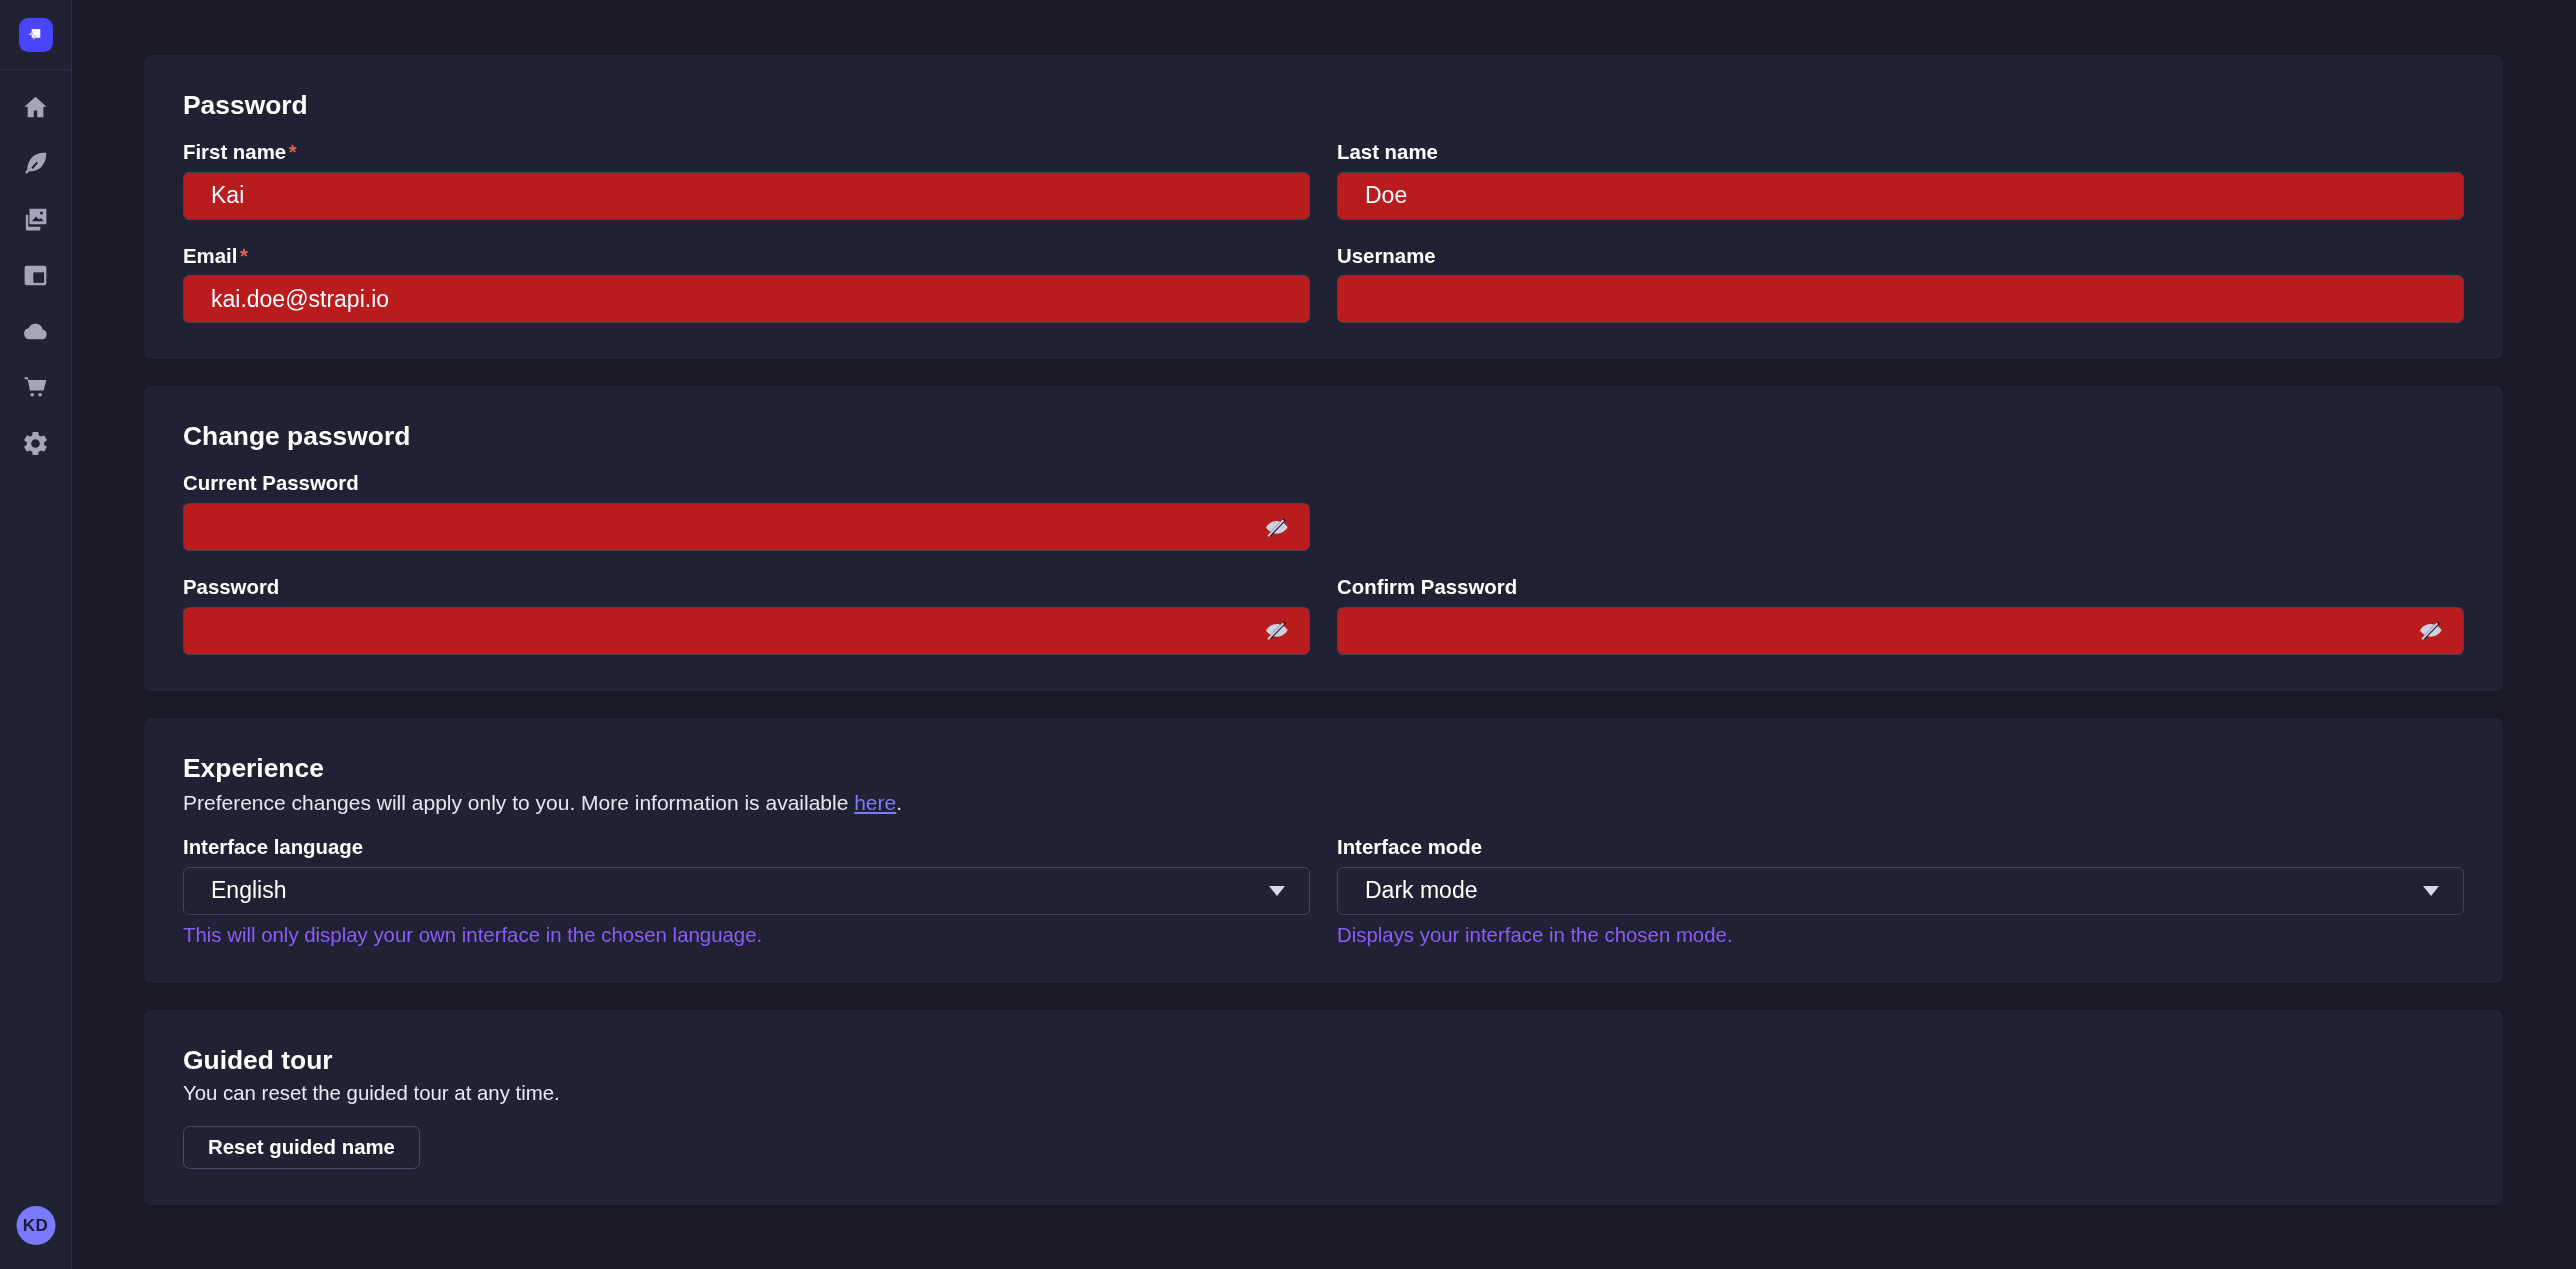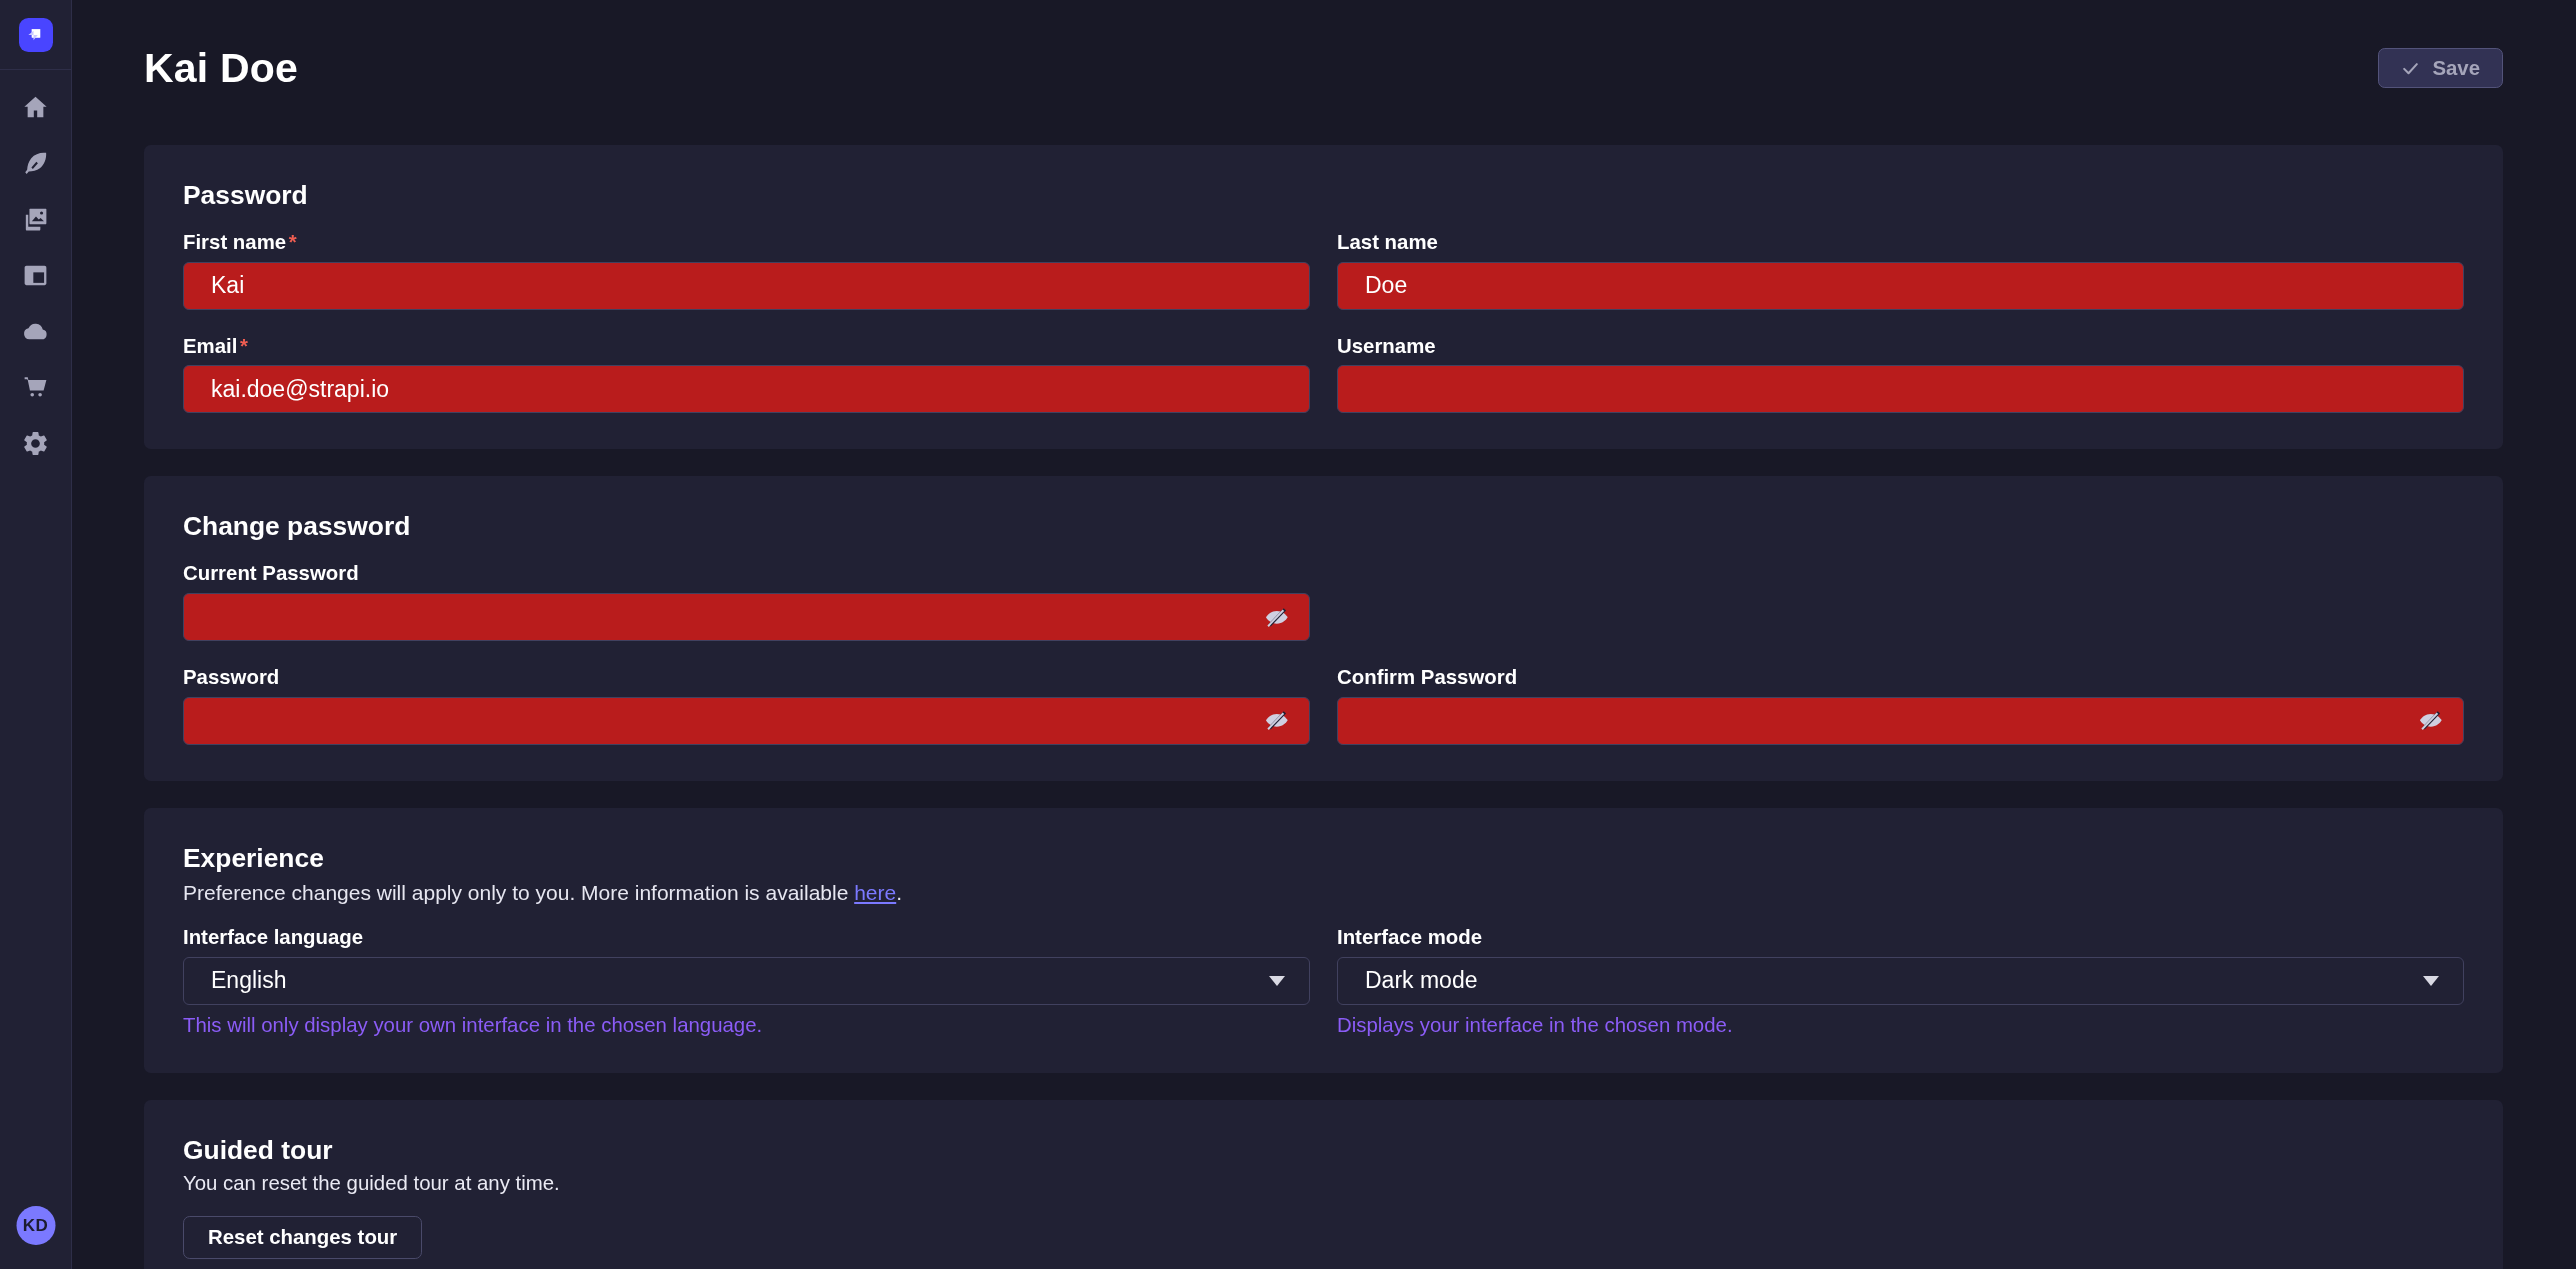--- a/index.html
+++ b/index.html
@@ -179,29 +179,20 @@
         <path class="nav-icon-fill" d="M19.14 12.94c.04-.3.06-.61.06-.94 0-.32-.02-.64-.07-.94l2.03-1.58a.49.49 0 0 0 .12-.61l-1.92-3.32a.49.49 0 0 0-.59-.22l-2.39.96c-.5-.38-1.03-.7-1.62-.94l-.36-2.54a.48.48 0 0 0-.48-.41h-3.84c-.24 0-.43.17-.47.41l-.36 2.54c-.59.24-1.13.57-1.62.94l-2.39-.96a.49.49 0 0 0-.59.22L2.73 8.87c-.12.21-.08.47.12.61l2.03 1.58c-.05.3-.09.63-.09.94s.02.64.07.94l-2.03 1.58a.49.49 0 0 0-.12.61l1.92 3.32c.12.22.37.29.59.22l2.39-.96c.5.38 1.03.7 1.62.94l.36 2.54c.05.24.24.41.48.41h3.84c.24 0 .44-.17.47-.41l.36-2.54c.59-.24 1.13-.56 1.62-.94l2.39.96c.22.08.47 0 .59-.22l1.92-3.32a.49.49 0 0 0-.12-.61zM12 15.6a3.6 3.6 0 1 1 0-7.2 3.6 3.6 0 0 1 0 7.2z"></path>
       </svg>
     </div>
   </div>
 
   <div class="avatar">KD</div>
 </nav>
 
 <main class="main">
 
-  <div class="header">
-    <h1 class="page-title">Kai Doe</h1>
-    <button class="save-btn">
-      <svg viewBox="0 0 24 24" fill="none">
-        <path d="M4 12.5 9.5 18 20 6.5" stroke="#a5a5ba" stroke-width="2.6" stroke-linecap="round" stroke-linejoin="round"></path>
-      </svg>
-      <span>Save</span>
-    </button>
-  </div>
 
   <section class="card">
     <h2 class="card-title">Password</h2>
     <div class="field-grid">
 
       <div>
         <div class="field-label">
           <span>First name</span>
           <span class="req">*</span>
         </div>
@@ -325,17 +316,17 @@
         </div>
         <div class="hint">Displays your interface in the chosen mode.</div>
       </div>
 
     </div>
   </section>
 
   <section class="card">
     <h2 class="card-title">Guided tour</h2>
     <p class="gt-desc">You can reset the guided tour at any time.</p>
-    <button class="reset-btn">Reset changes tour</button>
+    <button class="reset-btn">Reset guided name</button>
   </section>
 
 </main>
 
 
 </body></html>

